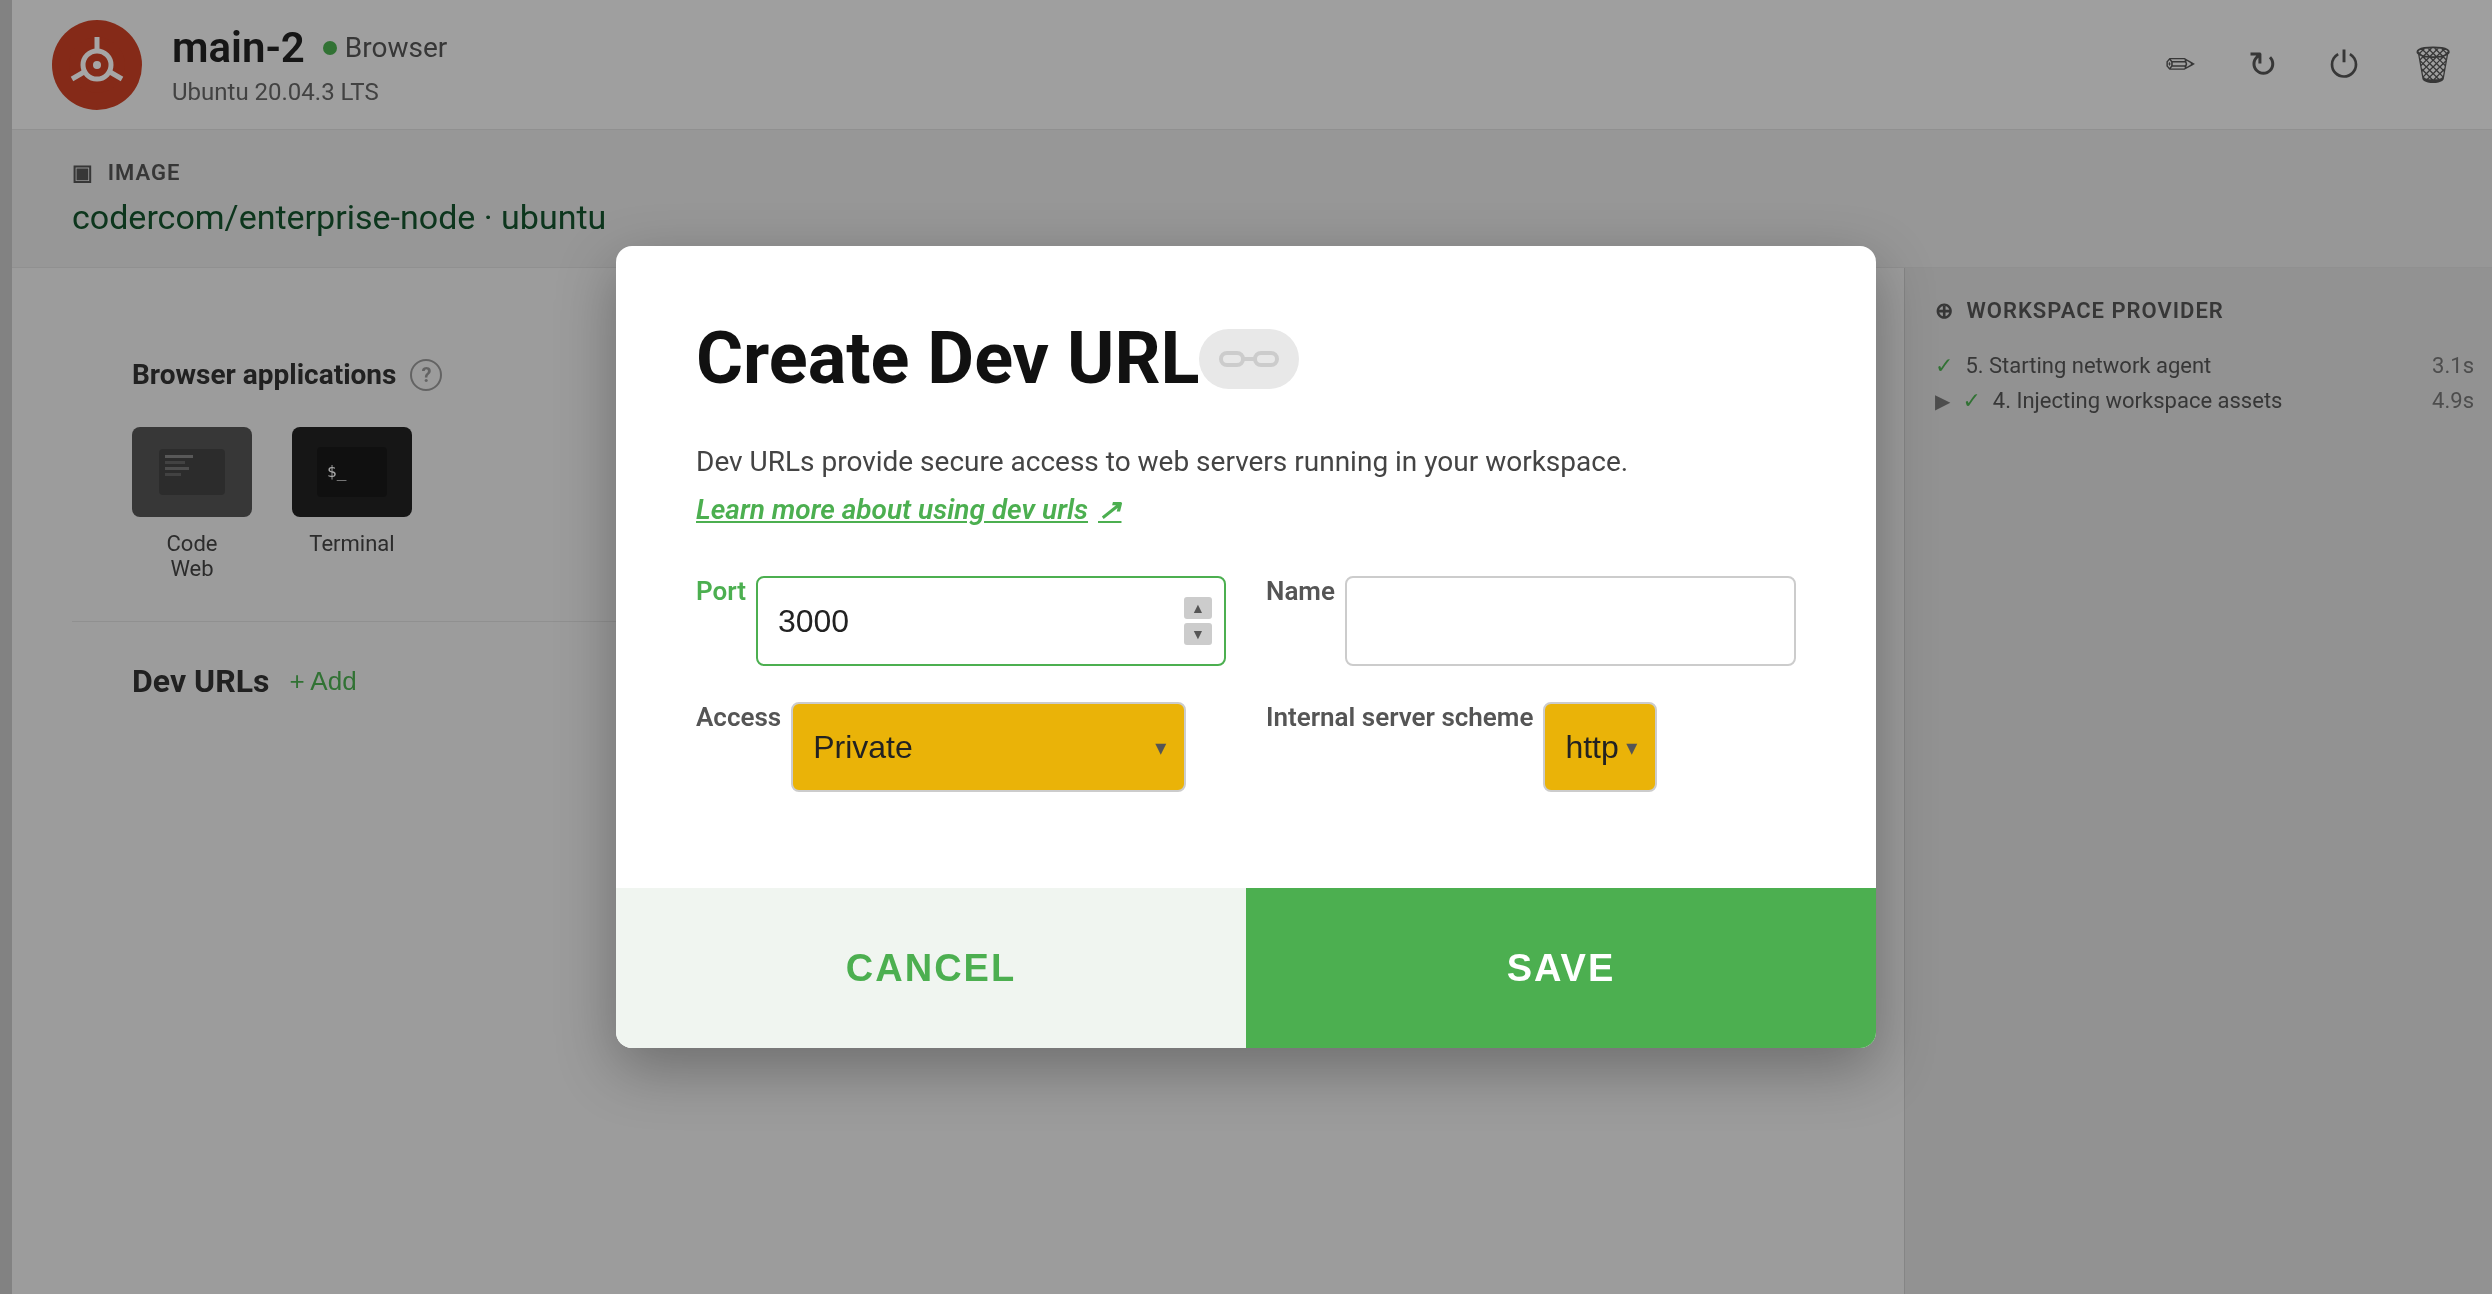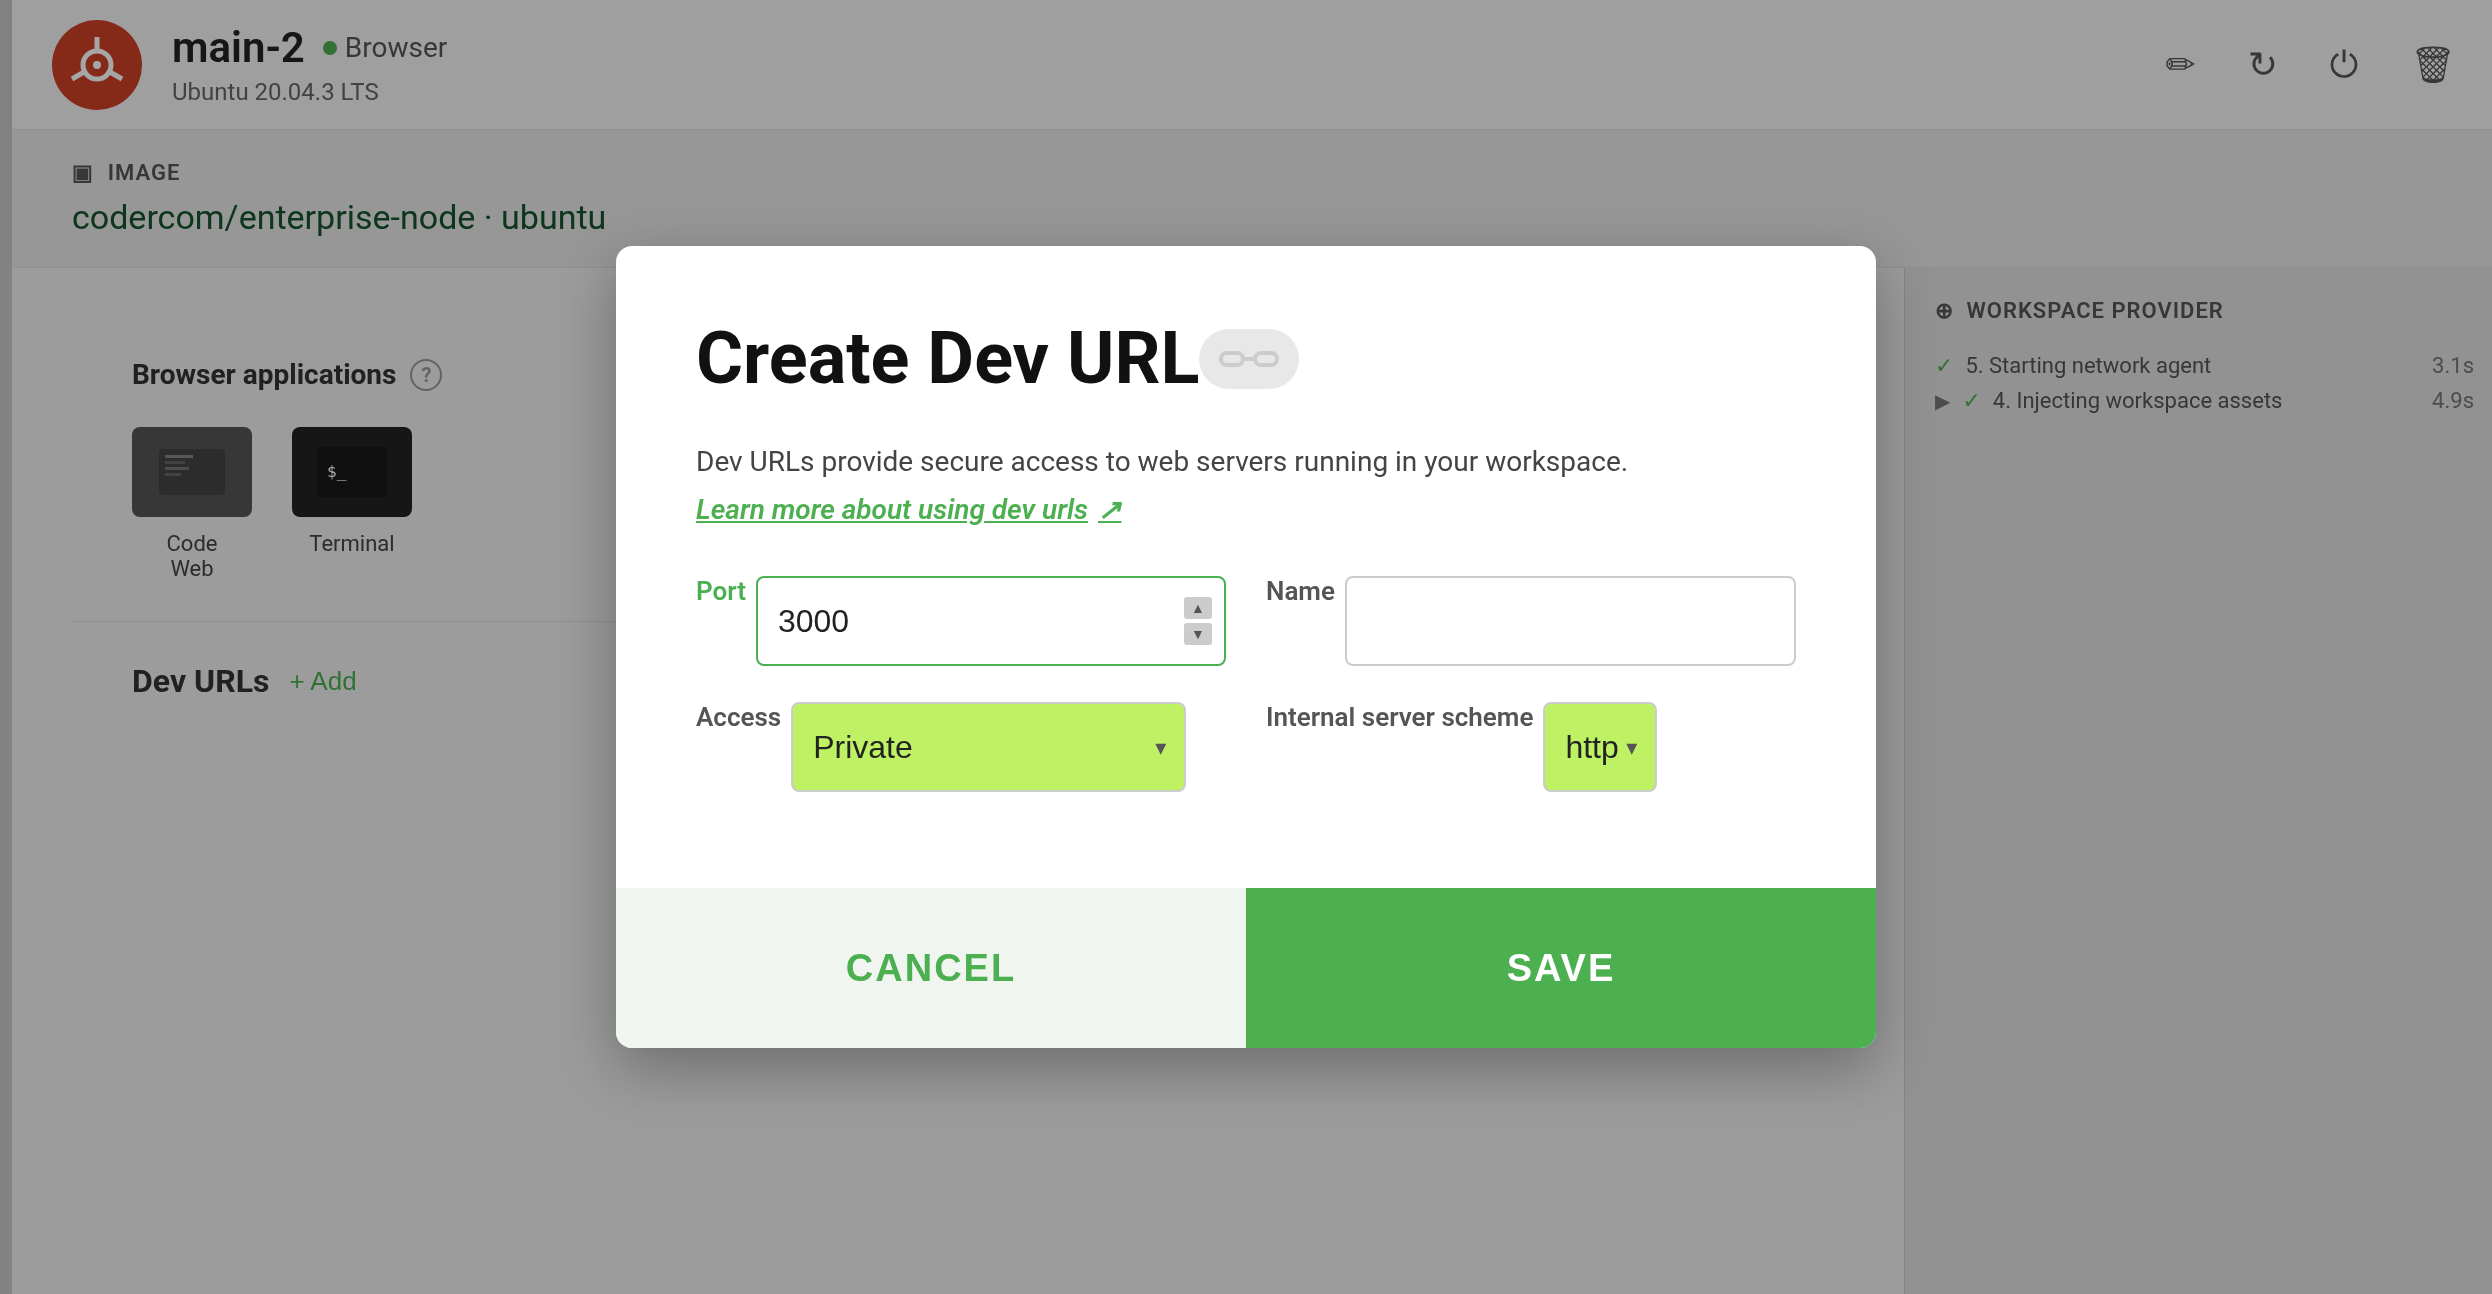--- a/index.html
+++ b/index.html
@@ -429,21 +429,21 @@
     }
 
     .form-select {
       width: 100%;
       height: 90px;
       border: 2px solid #ccc;
       border-radius: 8px;
       padding: 4px 20px;
       font-size: 32px;
       color: #222;
-      background: #bef264;
+      background: #eab308;
       appearance: none;
       cursor: pointer;
       outline: none;
     }
 
     .select-wrapper {
       position: relative;
     }
 
     .select-arrow {

